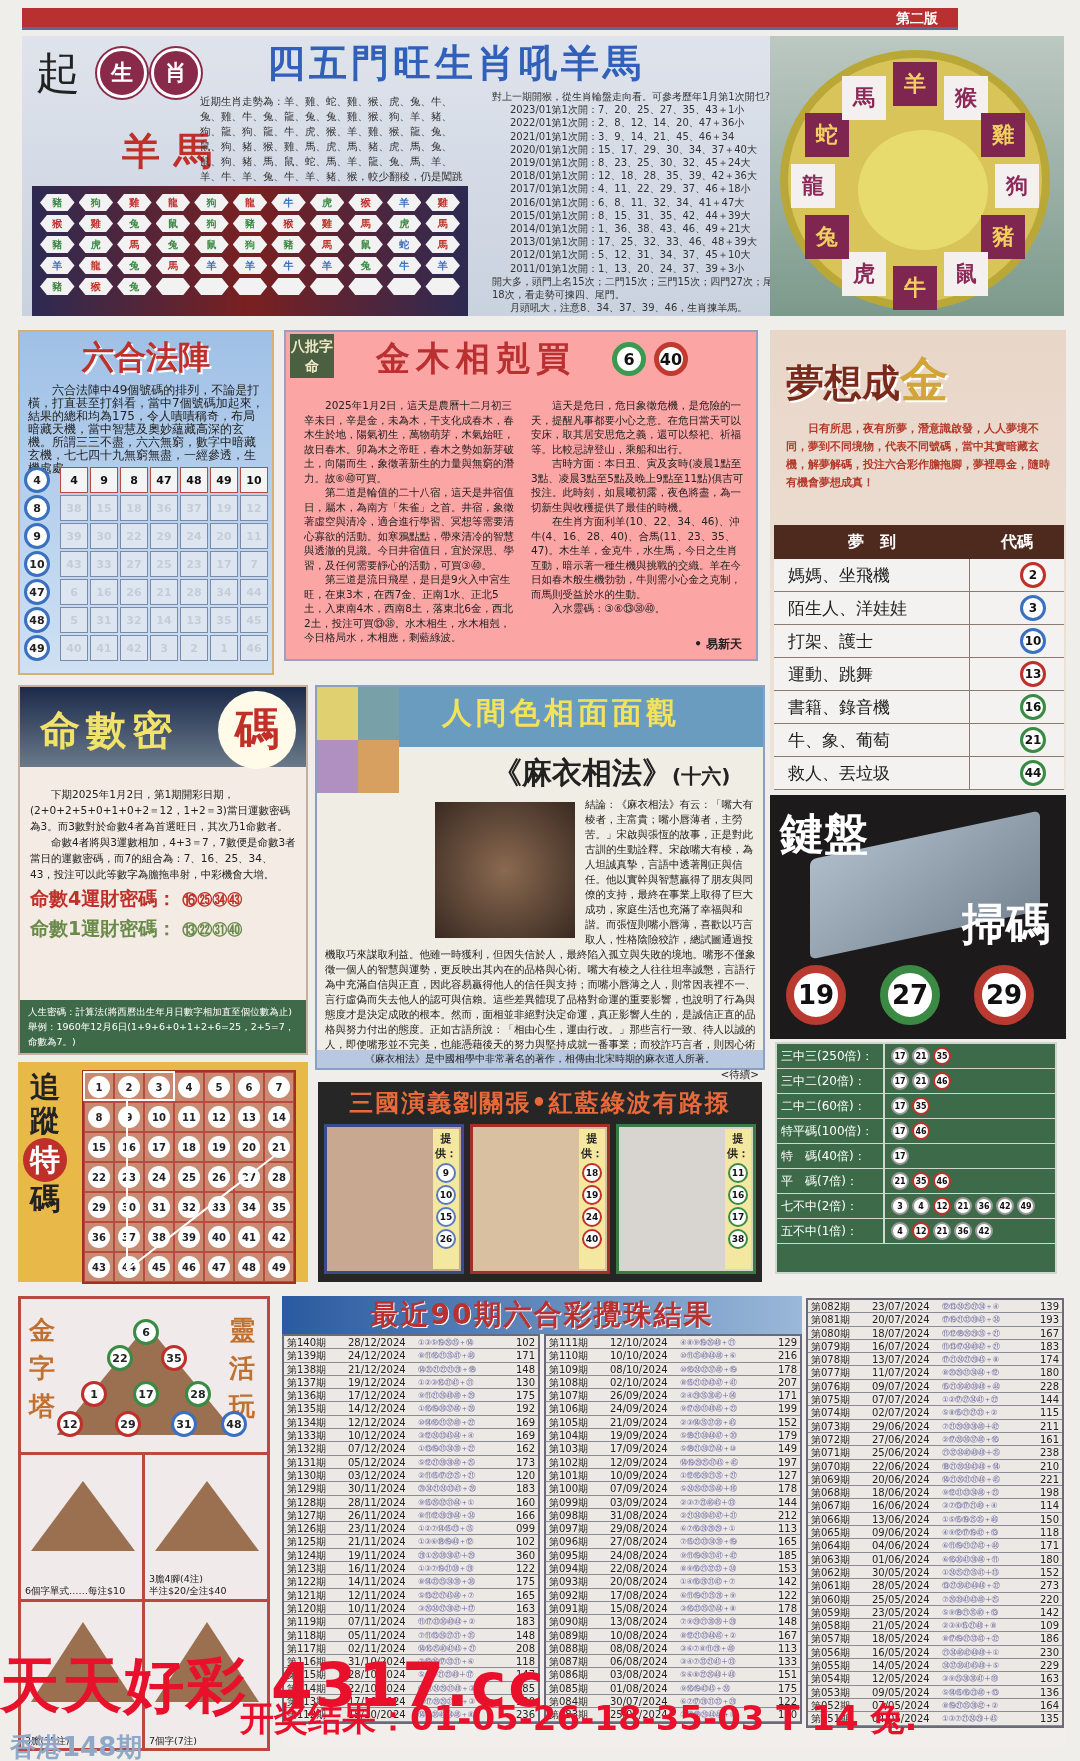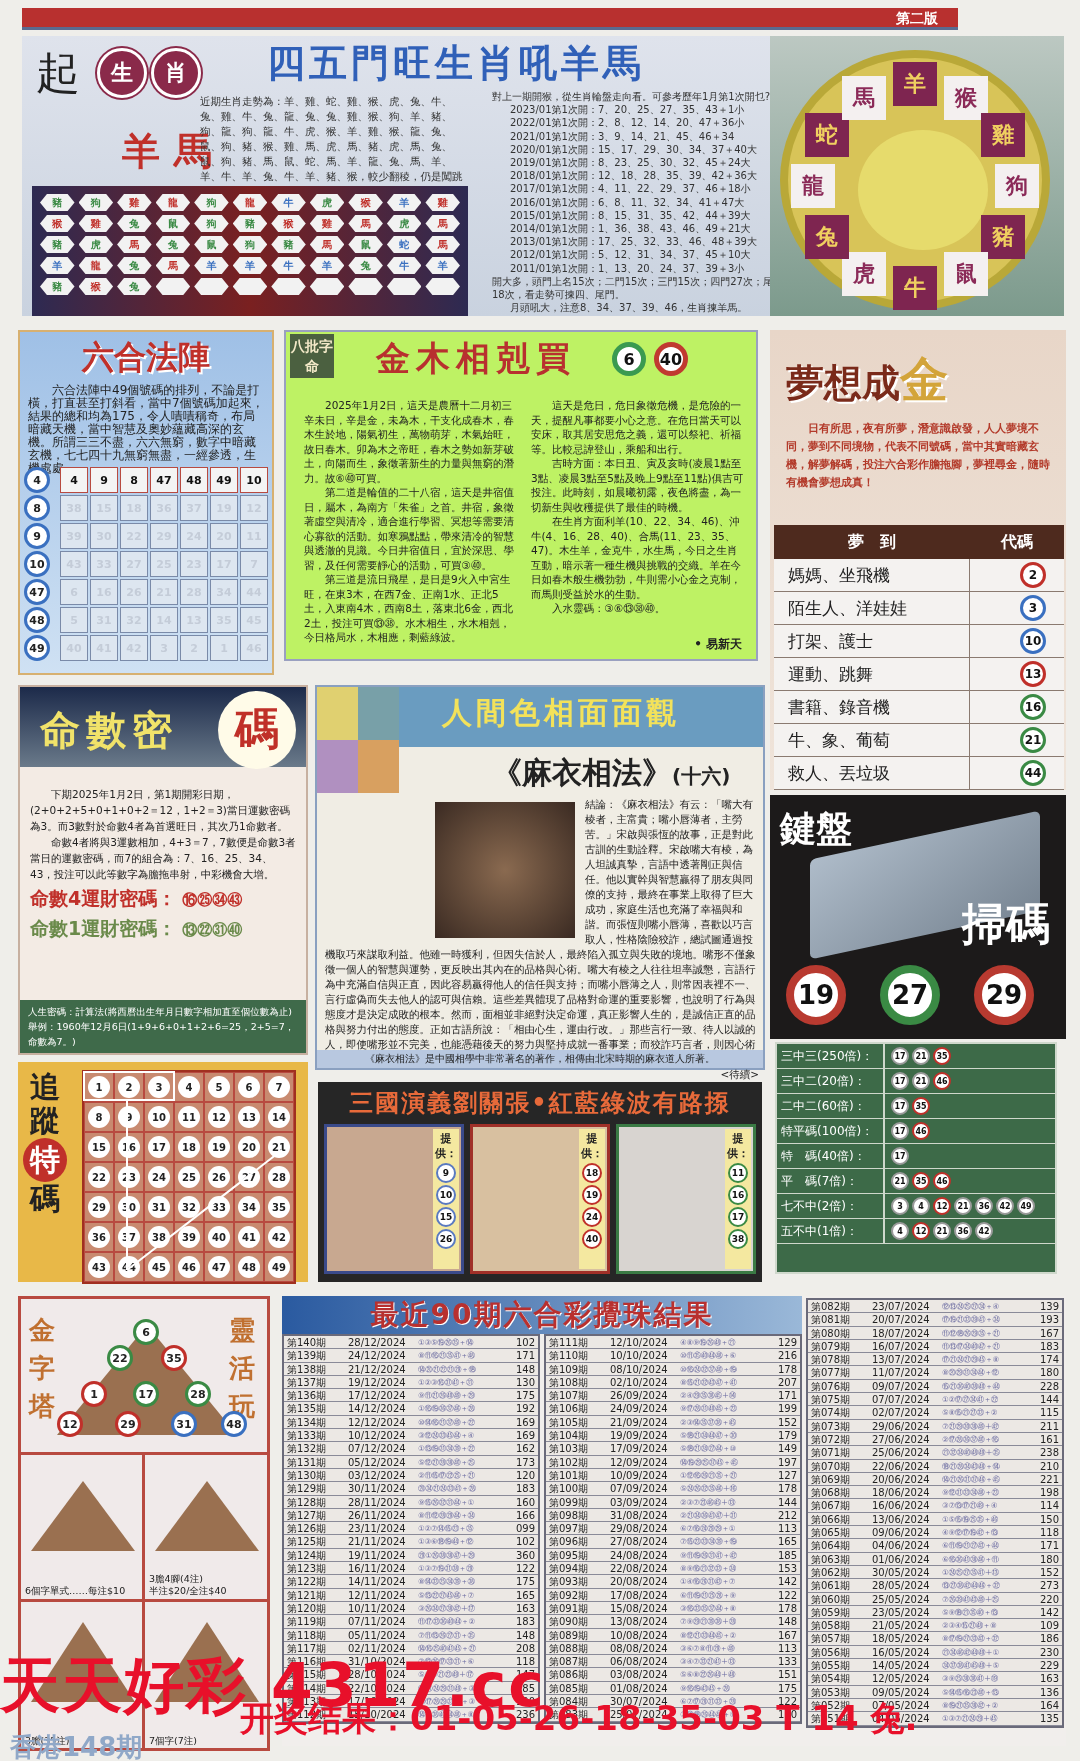--- a/index.html
+++ b/index.html
@@ -31,21 +31,21 @@
 
 .lh{left:18px;top:330px;width:256px;height:345px;background:linear-gradient(180deg,#9fc0e6,#cfe1f3);border:2px solid #d7b070}
 .lh .t{font-size:32px;font-weight:bold;color:#c0302a;text-align:center;margin-top:4px;text-shadow:2px 2px 0 #fff}
 .lh p{font-size:12px;line-height:13px;padding:4px 8px;color:#222;text-indent:2em}
 .lhgrid{position:absolute;left:40px;top:135px;display:grid;grid-template-columns:repeat(7,28px);gap:2px}
 .lhgrid .c{height:26px;border:1px solid #7a8aa8;background:#dde6f0;color:#c4ccd8;font-size:11px;font-weight:bold;display:flex;align-items:center;justify-content:center}
 .lhgrid .c.top{background:#f4f4f4;color:#111;border-color:#b84a40}
 .lhside{position:absolute;left:4px;top:135px;display:flex;flex-direction:column;gap:2px}
 .lhside .b{width:26px;height:26px;border-radius:50%;background:#fff;border:3px solid #3a70c0;font-size:11px;font-weight:bold;display:flex;align-items:center;justify-content:center}
 
-.jm{left:284px;top:330px;width:474px;height:331px;background:#bef264;border:2px solid #9aa0c0}
+.jm{left:284px;top:330px;width:474px;height:331px;background:#fca5a5;border:2px solid #9aa0c0}
 .jm .badge{position:absolute;left:4px;top:2px;width:44px;height:44px;background:#4b6040;color:#f3e9c8;font-size:14px;font-weight:bold;line-height:20px;text-align:center;padding-top:2px}
 .jm .t{position:absolute;left:90px;top:4px;font-size:34px;font-weight:bold;color:#b8302f;letter-spacing:6px;font-family:"DejaVu Serif",serif}
 .ball{display:inline-flex;align-items:center;justify-content:center;border-radius:50%;background:#fff;font-weight:bold;color:#111}
 .jm .b1{position:absolute;left:326px;top:10px;width:34px;height:34px;border:5px solid #3a9a50;font-size:16px}
 .jm .b2{position:absolute;left:368px;top:10px;width:34px;height:34px;border:5px solid #c03a30;font-size:16px}
 .jm .cols{position:absolute;left:18px;top:66px;width:440px;display:flex;gap:14px}
 .jm .col{flex:1;font-size:10.5px;line-height:14.5px;color:#222}
 .jm .col p{text-indent:2em}
 .jm .author{position:absolute;right:14px;bottom:6px;font-size:12px;font-weight:bold}
 
@@ -75,21 +75,21 @@
 .mx .faces{position:absolute;left:0;top:0;width:82px;height:106px;display:grid;grid-template-columns:1fr 1fr}
 .mx .faces div{background:#e0d070}
 .mx .faces div:nth-child(2){background:#78a0a8}.mx .faces div:nth-child(3){background:#b090c0}.mx .faces div:nth-child(4){background:#d8a060}
 .mx .sub{position:absolute;left:175px;top:66px;font-size:30px;font-weight:bold}
 .mx .sub small{font-size:20px}
 .mx .img{position:absolute;left:118px;top:115px;width:140px;height:136px;background:radial-gradient(circle at 50% 50%,#8a6a50,#3a2a22)}
 .mx .txt{position:absolute;left:8px;top:110px;width:434px;font-size:10.5px;line-height:15px;color:#222}
 .mx .cap{position:absolute;left:0;bottom:0;width:100%;background:#b8c8e0;font-size:10px;text-align:center;line-height:18px}
 
 .kb{left:770px;top:795px;width:296px;height:244px;background:#1c1a1a}
-.kb .t1{position:absolute;left:10px;top:10px;font-size:36px;color:#fff;font-weight:bold}
+.kb .t1{position:absolute;left:10px;top:10px;font-size:44px;color:#fff;font-weight:bold}
 .kb .t2{position:absolute;right:16px;top:100px;font-size:44px;color:#fff;font-weight:bold}
 .kb .keys{position:absolute;left:40px;top:40px;width:230px;height:100px;background:linear-gradient(150deg,#c8d8e8,#8898a8);transform:skewY(-12deg);border-radius:6px;opacity:.85}
 .kb .balls{position:absolute;left:16px;top:170px;display:flex;gap:34px}
 .kb .balls .ball{width:60px;height:60px;font-size:26px;border:8px solid #b83a30}
 .kb .balls .ball.g{border-color:#3a8a44}
 
 .zx{left:775px;top:1042px;width:282px;height:232px;background:#3d6a48;border:2px solid #cfd8cc}
 .zx .hd{height:28px;background:#e8b0d0;color:#c0302a;font-size:18px;text-align:center;line-height:28px;letter-spacing:8px;font-family:"DejaVu Serif",serif}
 .zx .row{display:flex;height:25px;border-bottom:1px solid #cfd8cc}
 .zx .k{width:108px;color:#fff;font-size:12px;line-height:25px;padding-left:4px;border-right:2px solid #cfd8cc}

